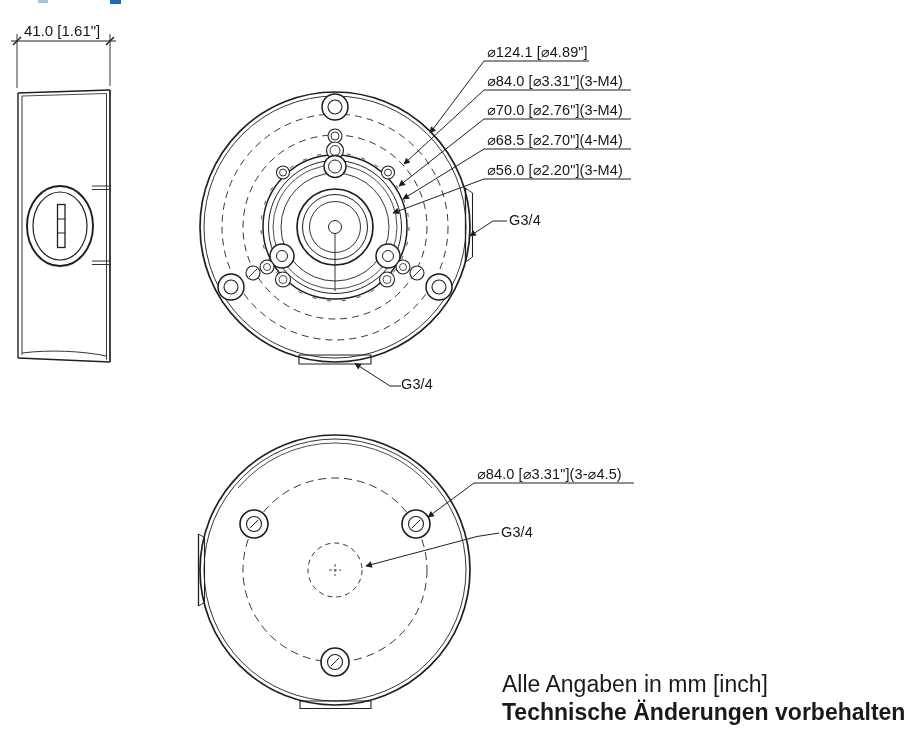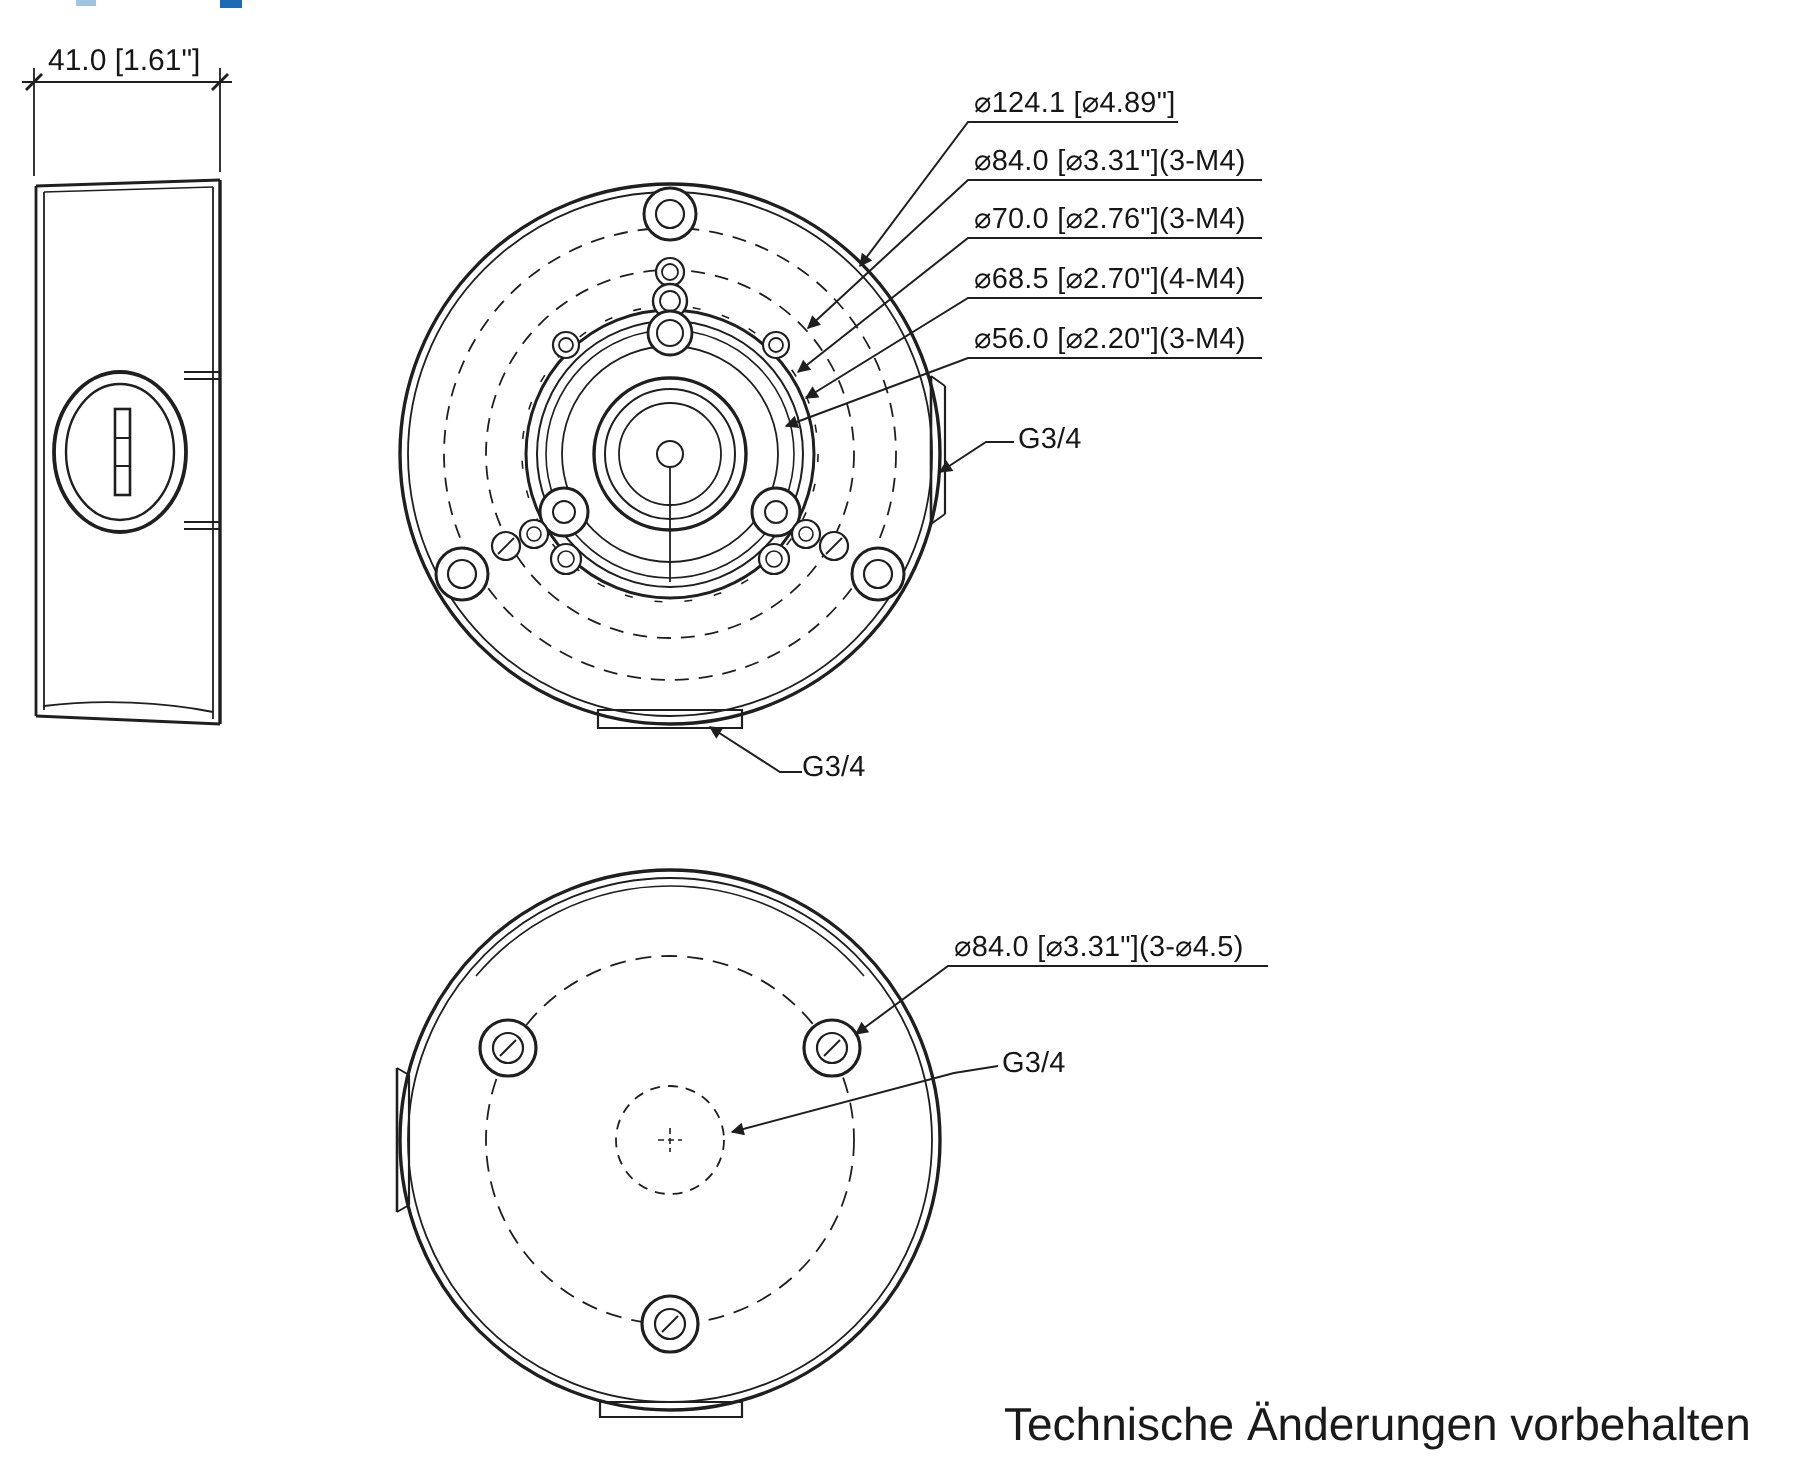--- a/index.html
+++ b/index.html
@@ -199,14 +199,15 @@
   <div class="lbl callout" style="left:487px;top:102px;">⌀70.0 [⌀2.76"](3-M4)</div>
   <div class="lbl callout" style="left:487px;top:132px;">⌀68.5 [⌀2.70"](4-M4)</div>
   <div class="lbl callout" style="left:487px;top:162px;">⌀56.0 [⌀2.20"](3-M4)</div>
 
   <div class="lbl callout" style="left:509px;top:212px;">G3/4</div>
   <div class="lbl callout" style="left:401px;top:376px;">G3/4</div>
 
   <div class="lbl callout" style="left:477px;top:466px;">⌀84.0 [⌀3.31"](3-⌀4.5)</div>
   <div class="lbl callout" style="left:501px;top:524px;">G3/4</div>
 
-  <div class="lbl note" style="left:502px;top:699px;">Technische Änderungen vorbehalten</div>
+  <div class="lbl note" style="left:502px;top:671px;">Alle Angaben in mm [inch]</div>
+  <div class="lbl note" style="left:502px;top:699px;font-weight:bold;">Technische Änderungen vorbehalten</div>
 </div>
 
 </body></html>

